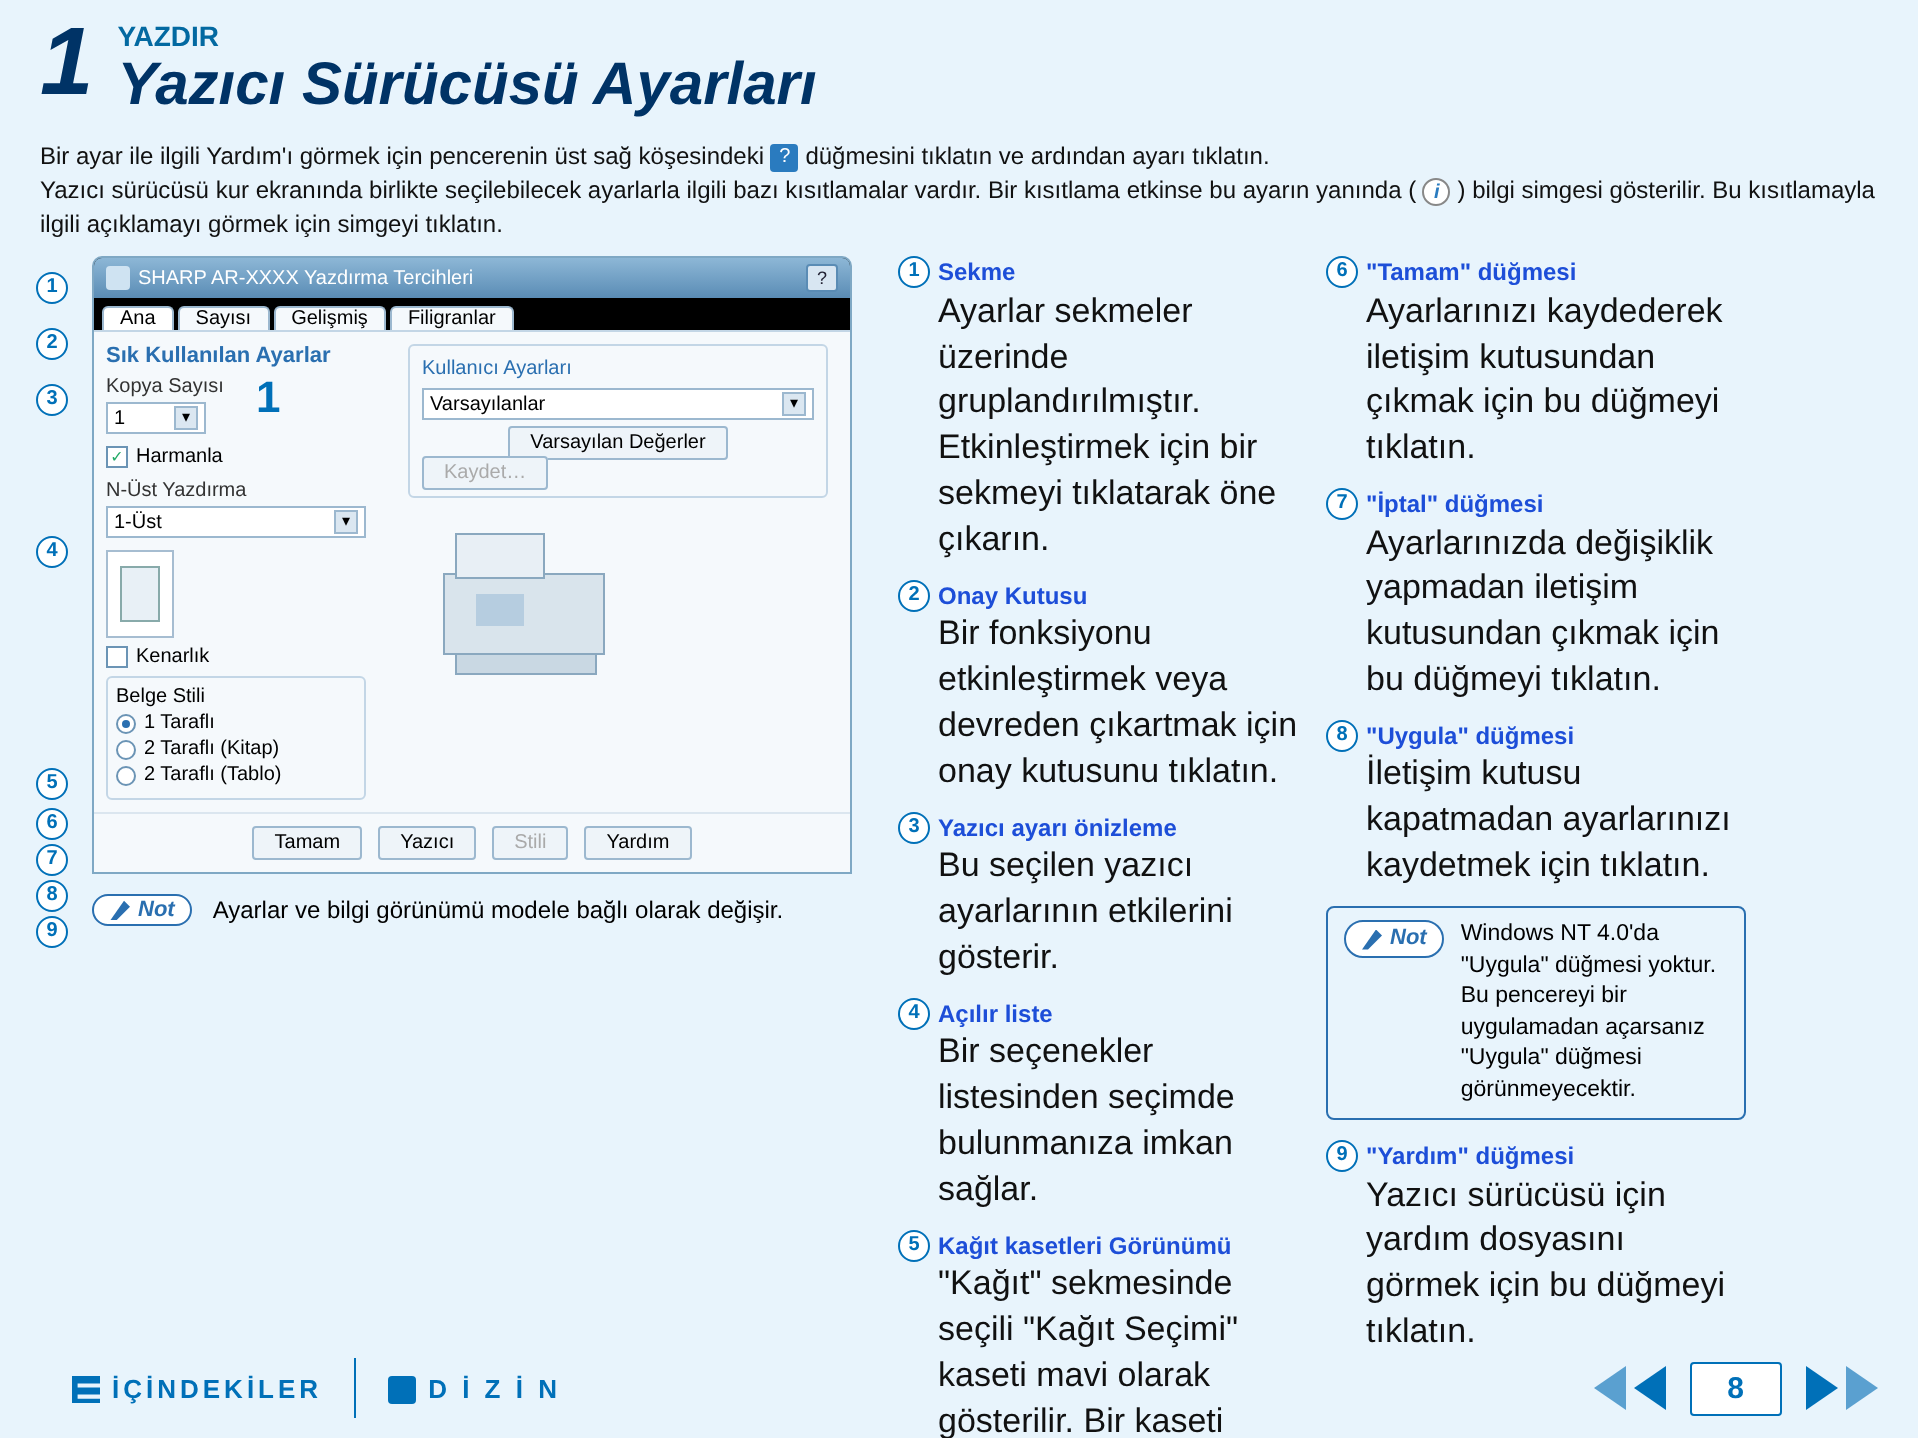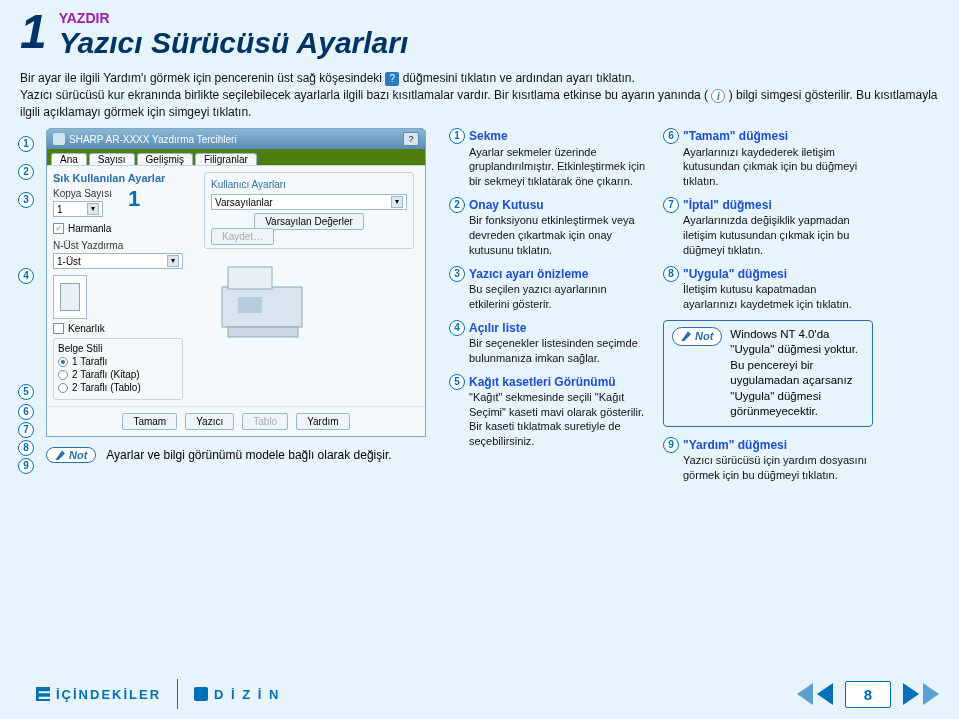--- a/index.html
+++ b/index.html
@@ -1,32 +1,32 @@
 <!DOCTYPE html>
 <html><head>
 <meta charset="utf-8">
 <style>
   * { margin: 0; padding: 0; box-sizing: border-box; }
   body { font-family: Arial, sans-serif; font-size: 12px; background: #e8f4fc; width: 959px; height: 719px; position: relative; }
   .page { padding: 10px 20px 60px 20px; }
   .header-row { display: flex; align-items: flex-start; }
   .chapter-num { font-size: 48px; font-weight: bold; font-style: italic; color: #003366; margin-right: 12px; line-height: 0.9; }
-  .header-text .subtitle { color: #a21caf; font-size: 14px; font-weight: bold; }
+  .header-text .subtitle { color: #0369a1; font-size: 14px; font-weight: bold; }
   .header-text .title { color: #003366; font-size: 30px; font-weight: bold; font-style: italic; }
   .intro { margin-top: 10px; color: #111; line-height: 1.4; }
   .intro .help-icon, .intro .info-icon { display: inline-block; width: 14px; height: 14px; vertical-align: middle; border-radius: 2px; font-size: 10px; line-height: 14px; text-align: center; color: #fff; }
   .intro .help-icon { background: #2a7bbf; }
   .intro .info-icon { background: #fff; border: 1px solid #888; color: #2a7bbf; border-radius: 50%; font-style: italic; font-weight: bold; }
   .columns { display: flex; margin-top: 8px; gap: 14px; }
   .col-left { width: 415px; position: relative; }
   .col-mid { width: 200px; }
   .col-right { width: 210px; }
   .num-circle { display: inline-block; width: 16px; height: 16px; border: 1.2px solid #0070b8; color: #0070b8; border-radius: 50%; font-size: 10px; line-height: 14px; text-align: center; font-weight: bold; background: #fff; flex-shrink: 0; }
   .callout-num { position: absolute; left: -2px; }
-  .dialog { margin-left: 26px; width: 380px; border: 1px solid #7fa8c4; background: #4d7c0f; border-radius: 5px 5px 0 0; font-size: 10px; }
+  .dialog { margin-left: 26px; width: 380px; border: 1px solid #7fa8c4; background: #000000; border-radius: 5px 5px 0 0; font-size: 10px; }
   .dlg-title { background: linear-gradient(#8db7d6, #5a8cb5); color: #fff; padding: 3px 6px; display: flex; align-items: center; justify-content: space-between; border-radius: 4px 4px 0 0; }
   .dlg-title .tt { display: flex; align-items: center; gap: 4px; }
   .dlg-title .ticon { width: 12px; height: 12px; background: #cfe3f2; border-radius: 2px; }
   .dlg-title .qbtn { width: 16px; height: 14px; background: #d8e6f2; border: 1px solid #5a8cb5; border-radius: 2px; font-size: 9px; text-align: center; line-height: 12px; color: #223; }
   .dlg-tabs { display: flex; padding: 4px 4px 0 4px; gap: 2px; }
   .dlg-tab { padding: 0 8px; border: 1px solid #9cb8cf; border-bottom: none; background: #f5f9fc; border-radius: 3px 3px 0 0; font-size: 10px; }
   .dlg-tab.active { background: #fff; }
   .dlg-body { display: flex; padding: 6px; gap: 21px; background: #f5f9fc; border-top: 1px solid #c3d6e6; }
   .dlg-left { width: 130px; }
   .dlg-right { width: 210px; }
@@ -50,24 +50,24 @@
   .grp-title { font-size: 10px; color: #2a6fb0; margin-bottom: 4px; }
   .preview-printer { width: 120px; height: 85px; position: relative; margin-top: 6px; }
   .preview-printer svg { width: 100%; height: 100%; }
   .big-1 { position: absolute; top: 58px; left: 108px; font-size: 22px; color: #0070b8; font-weight: bold; }
   .note-row { display: flex; align-items: center; gap: 10px; margin-top: 10px; margin-left: 26px; }
   .note-pill { display: inline-flex; align-items: center; gap: 4px; border: 1.5px solid #2a6fb0; border-radius: 12px; padding: 1px 8px; font-size: 11px; font-weight: bold; font-style: italic; color: #2a6fb0; background: #fff; }
   .note-pill .pen { width: 10px; height: 10px; background: #2a6fb0; clip-path: polygon(0 100%, 70% 0, 100% 30%, 30% 100%); }
   .expl-item { margin-bottom: 8px; line-height: 1.35; }
   .expl-item .hd { display: flex; align-items: flex-start; gap: 4px; }
   .expl-item .hd-title { color: #1d4ed8; font-weight: bold; font-size: 12px; }
-  .expl-item .bd { padding-left: 20px; font-size: 11px; color: #111; }
+  .expl-item .bd { padding-left: 20px; font-size: 17px; color: #111; }
   .note-box { border: 1px solid #2a6fb0; border-radius: 4px; padding: 6px 8px; margin: 6px 0 10px 0; font-size: 11.5px; line-height: 1.35; display: flex; gap: 8px; align-items: flex-start; }
   .footer { position: absolute; bottom: 10px; left: 20px; right: 20px; display: flex; align-items: center; justify-content: space-between; }
-  .footer-btn { color: #0070b8; font-weight: bold; letter-spacing: 2px; font-size: 13px; padding: 6px 16px; display: flex; align-items: center; gap: 6px; }
+  .footer-btn { color: #0070b8; font-weight: bold; letter-spacing: 2px; font-size: 13px; padding: 6px 16px; display: flex; align-items: flex-end; gap: 6px; }
   .footer-btn .fico { width: 14px; height: 14px; background: #0070b8; }
   .footer-divider { width: 1px; height: 30px; background: #0070b8; }
   .nav-arrows { display: flex; align-items: center; gap: 12px; }
   .page-num-box { border: 1px solid #0070b8; padding: 4px 18px; color: #0070b8; font-weight: bold; font-size: 15px; background: #fff; border-radius: 2px; }
   .arrow { width: 0; height: 0; cursor: pointer; }
   .arrow.left { border-top: 11px solid transparent; border-bottom: 11px solid transparent; border-right: 16px solid #0070b8; }
   .arrow.right { border-top: 11px solid transparent; border-bottom: 11px solid transparent; border-left: 16px solid #0070b8; }
   .arrow2.left { border-right-color: #5aa0d0; }
   .arrow2.right { border-left-color: #5aa0d0; }
 </style>
@@ -184,21 +184,21 @@
                   <rect x="24" y="10" width="44" height="22" fill="#e8eff5" stroke="#8aa8bf"></rect>
                   <rect x="24" y="70" width="70" height="10" fill="#c9d8e3" stroke="#8aa8bf"></rect>
                   <rect x="34" y="40" width="24" height="16" fill="#b6cde0"></rect>
                 </svg>
             </div>
           </div>
         </div>
         <div class="btnrow">
           <span class="btn">Tamam</span>
           <span class="btn">Yazıcı</span>
-          <span class="btn dis">Tablo</span>
+          <span class="btn dis">Stili</span>
           <span class="btn">Yardım</span>
         </div>
       </div>
 
       <div class="note-row">
         <span class="note-pill">
             <span class="pen"></span>
             <span>Not</span>
           </span>
         <span>Ayarlar ve bilgi görünümü modele bağlı olarak değişir.</span>

